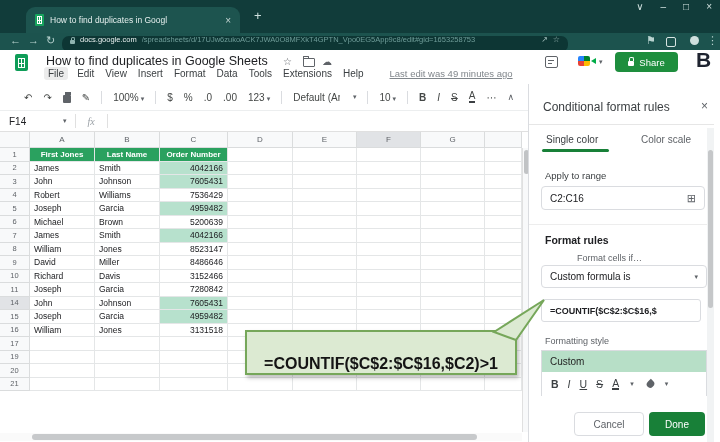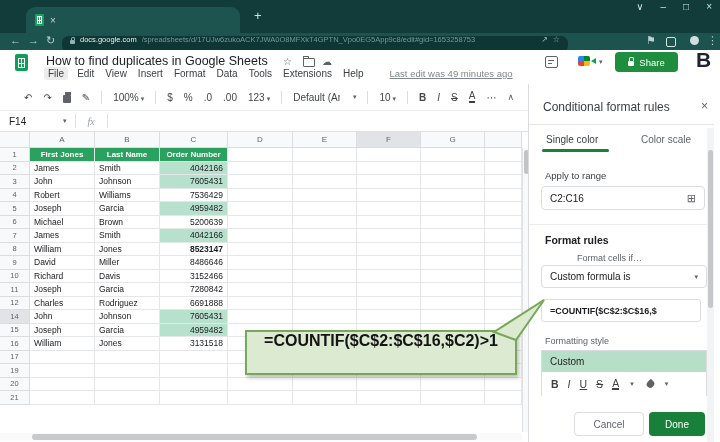--- a/index.html
+++ b/index.html
@@ -88,21 +88,21 @@
   .num{justify-content:flex-end;padding-right:4px;}
   .c-green{color:#fff;font-weight:bold;font-size:8px;justify-content:center;}
   .vscroll{position:absolute;left:522px;top:148px;width:8px;height:284px;background:#f8f9fa;border-left:1px solid #e0e0e0;box-sizing:border-box;}
   .vthumb{position:absolute;left:1px;top:2px;width:5px;height:24px;background:#c1c3c5;border-radius:3px;}
   .hscroll{position:absolute;left:0;top:433px;width:522px;height:8px;background:#fafafa;}
   .hthumb{position:absolute;left:32px;top:1px;width:445px;height:6px;background:#c7c9cb;border-radius:3px;}
 
   
   .callout{position:absolute;left:245px;top:330px;width:272px;height:45px;background:#dcead2;
     border:2px solid #76a75a;box-shadow:2px 3px 4px rgba(0,0,0,.25);z-index:60;
-    display:flex;align-items:flex-start;justify-content:center;font-size:16px;font-weight:bold;color:#141414;box-sizing:border-box;}
+    display:flex;align-items:flex-end;justify-content:center;font-size:16px;font-weight:bold;color:#141414;box-sizing:border-box;}
   .callout-tail{position:absolute;left:488px;top:296px;z-index:61;}
   .callout-tail polygon{fill:#dcead2;stroke:#76a75a;stroke-width:2;}
 
   
   .panel{position:absolute;left:528px;top:84px;width:192px;height:358px;background:#fff;
     border-left:1px solid #dadce0;z-index:10;box-sizing:border-box;}
   .p-abs{position:absolute;}
   .p-title{left:14px;top:16px;font-size:12px;color:#3c4043;}
   .p-close{left:172px;top:15px;font-size:12px;color:#5f6368;}
   .p-div1{left:0;top:40px;width:185px;height:1px;background:#e6e6e6;}
@@ -140,20 +140,21 @@
   .p-sthumb{position:absolute;left:1px;top:22px;width:5px;height:158px;background:#c5c7c9;border-radius:3px;}
 </style>
 </head>
 <body>
 
 <div class="screen">
 
   <div class="tabbar">
     <div class="tab">
       <span class="favicon"></span>
+      <span class="tab-title">How to find duplicates in Googl</span>
       <span class="tab-close">×</span>
     </div>
     <span class="newtab">+</span>
     <div class="wincontrols">
       <span>∨</span>
       <span>–</span>
       <span>□</span>
       <span>×</span>
     </div>
   </div>
@@ -329,21 +330,21 @@
         <div class="gcell" style="width: 65px;"></div>
         <div class="gcell" style="width: 64px;"></div>
         <div class="gcell" style="width: 64px;"></div>
         <div class="gcell" style="width: 64px;"></div>
         <div class="gcell" style="width: 37px;"></div>
       </div>
       <div class="grow">
         <div class="gcell rhd" style="width: 30px;">8</div>
         <div class="gcell name" style="width: 65px;">William</div>
         <div class="gcell name" style="width: 65px;">Jones</div>
-        <div class="gcell num" style="width: 68px; font-weight: bold;">8523147</div>
+        <div class="gcell num" style="width: 68px;">8523147</div>
         <div class="gcell" style="width: 65px;"></div>
         <div class="gcell" style="width: 64px;"></div>
         <div class="gcell" style="width: 64px;"></div>
         <div class="gcell" style="width: 64px;"></div>
         <div class="gcell" style="width: 37px;"></div>
       </div>
       <div class="grow">
         <div class="gcell rhd" style="width: 30px;">9</div>
         <div class="gcell name" style="width: 65px;">David</div>
         <div class="gcell name" style="width: 65px;">Miller</div>
@@ -363,31 +364,20 @@
         <div class="gcell" style="width: 64px;"></div>
         <div class="gcell" style="width: 64px;"></div>
         <div class="gcell" style="width: 64px;"></div>
         <div class="gcell" style="width: 37px;"></div>
       </div>
       <div class="grow">
         <div class="gcell rhd" style="width: 30px;">11</div>
         <div class="gcell name" style="width: 65px;">Joseph</div>
         <div class="gcell name" style="width: 65px;">Garcia</div>
         <div class="gcell num" style="width: 68px;">7280842</div>
-        <div class="gcell" style="width: 65px;"></div>
-        <div class="gcell" style="width: 64px;"></div>
-        <div class="gcell" style="width: 64px;"></div>
-        <div class="gcell" style="width: 64px;"></div>
-        <div class="gcell" style="width: 37px;"></div>
-      </div>
-      <div class="grow">
-        <div class="gcell rhd" style="width: 30px;">12</div>
-        <div class="gcell name" style="width: 65px;">Charles</div>
-        <div class="gcell name" style="width: 65px;">Rodriguez</div>
-        <div class="gcell num" style="width: 68px;">6691888</div>
         <div class="gcell" style="width: 65px;"></div>
         <div class="gcell" style="width: 64px;"></div>
         <div class="gcell" style="width: 64px;"></div>
         <div class="gcell" style="width: 64px;"></div>
         <div class="gcell" style="width: 37px;"></div>
       </div>
       <div class="grow">
         <div class="gcell rhd selhd" style="width: 30px;">14</div>
         <div class="gcell name" style="width: 65px;">John</div>
         <div class="gcell name" style="width: 65px;">Johnson</div>

